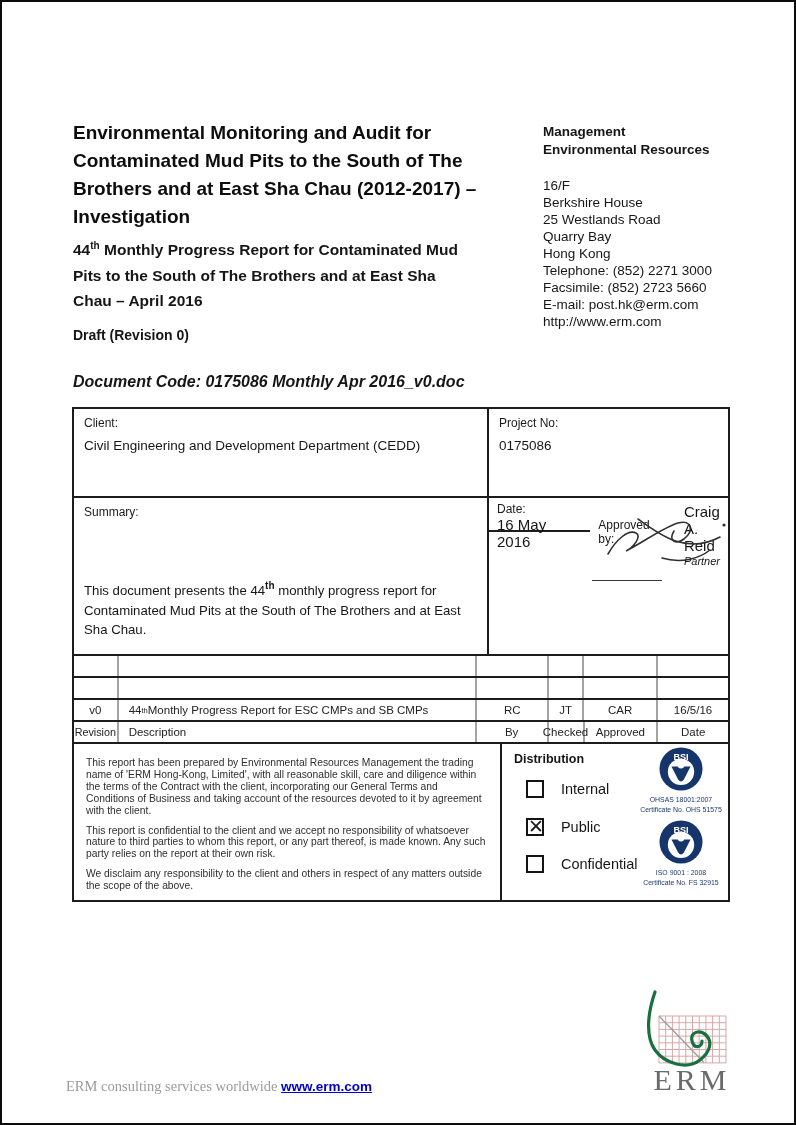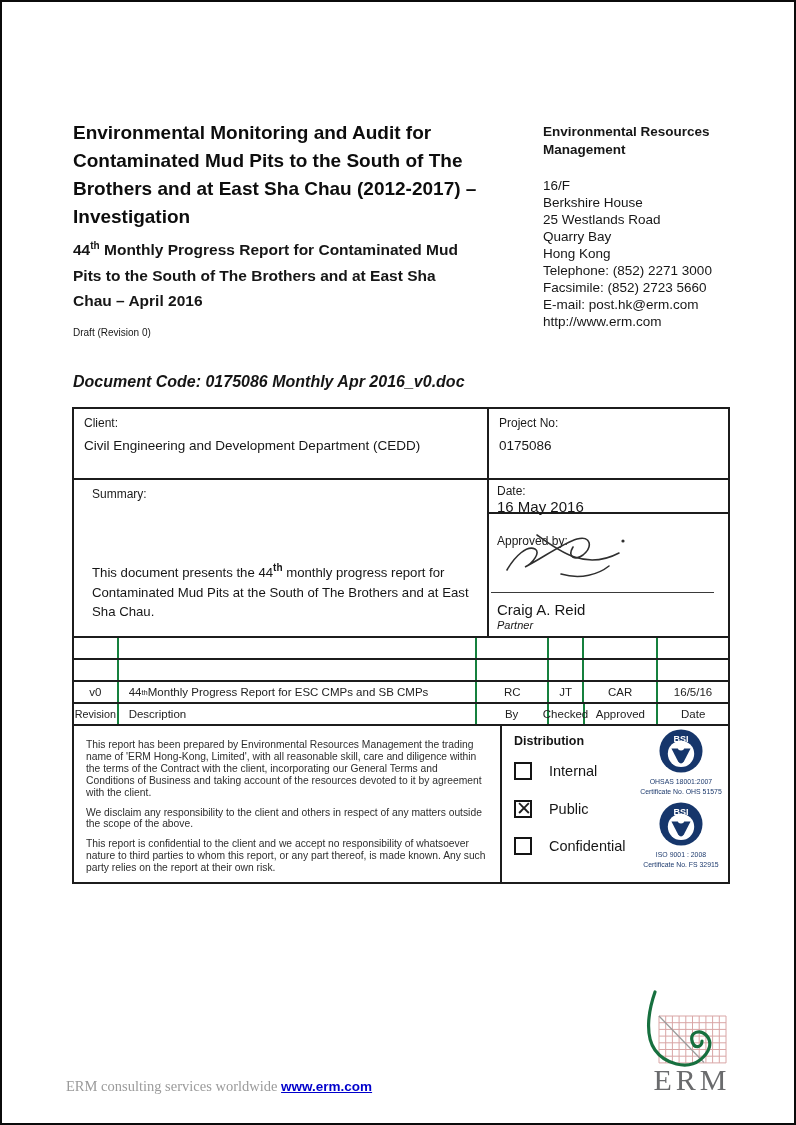--- a/index.html
+++ b/index.html
@@ -6,70 +6,70 @@
   html,body{background:#ffffff}
   #page{position:relative;width:796px;height:1125px;background:#fff;border:2px solid #0b0b0b;
         font-family:"Liberation Sans","DejaVu Sans",sans-serif;color:#161616;overflow:hidden}
 
   
   .title-block{position:absolute;left:71px;top:117px;width:478px}
   .title-line{font-size:19px;font-weight:bold;line-height:28px;color:#0d0d0d}
   .subtitle-block{position:absolute;left:71px;top:231px;width:478px}
   .subtitle-line{font-size:15.5px;font-weight:bold;line-height:25.5px}
   .sup{font-size:10px;vertical-align:6px;font-weight:bold}
-  .draft-line{position:absolute;left:71px;top:325px;font-size:10px;font-weight:normal}
+  .draft-line{position:absolute;left:71px;top:325px;font-size:14px;font-weight:bold}
   .doc-code{position:absolute;left:71px;top:371px;font-size:16px;font-weight:bold;font-style:italic}
 
   .address-block{position:absolute;left:541px;top:121px;width:205px;font-size:13.5px}
   .company-name{font-weight:bold;line-height:18px}
   .addr-lines{margin-top:18px;line-height:17px}
 
   
   .doc-table{position:absolute;left:70px;top:405px;width:658px;border:2px solid #1c1c1c;background:#fff}
   .t-row{display:flex;border-bottom:2px solid #1c1c1c}
   .t-row:last-child{border-bottom:none}
   .cell{border-right:2px solid #1c1c1c;position:relative;overflow:hidden}
   .cell.last{border-right:none}
   .cell-label{font-size:12px;color:#1a1a1a}
   .left-col{width:415px}
   .right-col{width:239px}
 
   .client-cell,.project-cell{padding:7px 10px}
   .cell-value{font-size:13.5px;margin-top:8px}
 
-  .summary-cell{padding:7px 18px}
+  .summary-cell{padding:7px 10px}
   .summary-text{font-size:13.2px;line-height:19.5px;margin-top:57px;width:395px}
 
-  .right-stack{width:239px;display:flex;flex-direction:column}
+  .right-stack{width:239px;display:flex;}
   .date-cell{height:34px;padding:4px 8px;border-bottom:2px solid #1c1c1c}
   .date-value{font-size:15px}
   .approved-cell{height:86px;padding:20px 8px;position:relative}
   .sig-line{position:absolute;left:2px;right:14px;bottom:3px;height:1.5px;background:#3a3a3a}
   .signature{position:absolute;left:8px;top:12px}
   .name-cell{flex:1;padding:5px 8px}
   .approver-name{font-size:15px}
   .approver-title{font-size:11px;font-style:italic;margin-top:1px}
 
-  .skinny .c{border-right:2px solid #15803d;display:flex;align-items:center;justify-content:center;
+  .skinny .c{border-right:2px solid #a3a3a3;display:flex;align-items:center;justify-content:center;
              font-size:11.5px;color:#222}
   .skinny .c.last{border-right:none}
   .c.rev{width:46px}
   .c.desc{width:369px;justify-content:flex-start;padding-left:10px}
   .c.by{width:74px}
   .c.chk{width:36px}
   .c.app{width:76px}
   .c.date{width:72px}
   .sup-xs{font-size:7.5px;vertical-align:4px}
 
   .disclaimer-cell{padding:13px 12px 8px 12px;font-size:10.3px;line-height:11.9px;color:#2e2e2e;width:451px}
   .disclaimer-cell p + p{margin-top:8px}
 
   .dist-cell{width:239px;position:relative}
   .dist-label{position:absolute;top:8px;left:12px;font-weight:bold;font-size:12.5px}
-  .cb-row{position:absolute;left:12px;display:flex;align-items:center}
+  .cb-row{position:absolute;left:24px;display:flex;align-items:center}
   .cb-row.r0{top:36px}.cb-row.r1{top:74px}.cb-row.r2{top:111px}
   .cb-box{width:18px;height:18px;border:2px solid #141414;font-size:19px;line-height:14px;
           text-align:center;color:#1d1d1d;overflow:hidden}
   .cb-label{font-size:14.5px;margin-left:17px}
 
   .badge{position:absolute;left:126px;width:106px;text-align:center}
   .badge.b0{top:3px}.badge.b1{top:76px}
   .badge-caption{font-size:6.9px;line-height:8.6px;color:#1d3a6d;margin-top:1px}
   .bsi-text{font-family:"Liberation Sans","DejaVu Sans",sans-serif}
 
@@ -96,39 +96,39 @@
     <div class="subtitle-line"><span>44</span><span class="sup">th</span><span> Monthly Progress Report for Contaminated Mud</span></div>
     <div class="subtitle-line">Pits to the South of The Brothers and at East Sha</div>
     <div class="subtitle-line">Chau – April 2016</div>
   </div>
 
   <div class="draft-line">Draft (Revision 0)</div>
   <div class="doc-code">Document Code: 0175086 Monthly Apr 2016_v0.doc</div>
 
   <div class="address-block">
     <div class="company-name">
+      <div>Management</div>
       <div>Environmental Resources</div>
-      <div>Management</div>
     </div>
     <div class="addr-lines">
       <div>16/F</div>
       <div>Berkshire House</div>
       <div>25 Westlands Road</div>
       <div>Quarry Bay</div>
       <div>Hong Kong</div>
       <div>Telephone: (852) 2271 3000</div>
       <div>Facsimile: (852) 2723 5660</div>
       <div>E-mail: post.hk@erm.com</div>
       <div>http://www.erm.com</div>
     </div>
   </div>
 
   <div class="doc-table">
 
-    <div class="t-row" style="height:71px">
+    <div class="t-row" style="height:89px">
       <div class="cell left-col client-cell">
         <div class="cell-label">Client:</div>
         <div class="cell-value">Civil Engineering and Development Department (CEDD)</div>
       </div>
       <div class="cell right-col project-cell last">
         <div class="cell-label">Project No:</div>
         <div class="cell-value">0175086</div>
       </div>
     </div>
 
@@ -196,22 +196,22 @@
       <div class="c desc">Description</div>
       <div class="c by">By</div>
       <div class="c chk">Checked</div>
       <div class="c app">Approved</div>
       <div class="c date last">Date</div>
     </div>
 
     <div class="t-row" style="height:156px">
       <div class="cell disclaimer-cell">
         <p>This report has been prepared by Environmental Resources Management the trading name of 'ERM Hong-Kong, Limited', with all reasonable skill, care and diligence within the terms of the Contract with the client, incorporating our General Terms and Conditions of Business and taking account of the resources devoted to it by agreement with the client.</p>
+        <p>This report is confidential to the client and we accept no responsibility of whatsoever nature to third parties to whom this report, or any part thereof, is made known. Any such party relies on the report at their own risk.</p>
         <p>We disclaim any responsibility to the client and others in respect of any matters outside the scope of the above.</p>
-        <p>This report is confidential to the client and we accept no responsibility of whatsoever nature to third parties to whom this report, or any part thereof, is made known. Any such party relies on the report at their own risk.</p>
       </div>
       <div class="dist-cell last cell">
         <div class="dist-label">Distribution</div>
 
         <div class="cb-row r0">
           <div class="cb-box"></div>
           <div class="cb-label">Internal</div>
         </div>
         <div class="cb-row r1">
           <div class="cb-box">✕</div>

